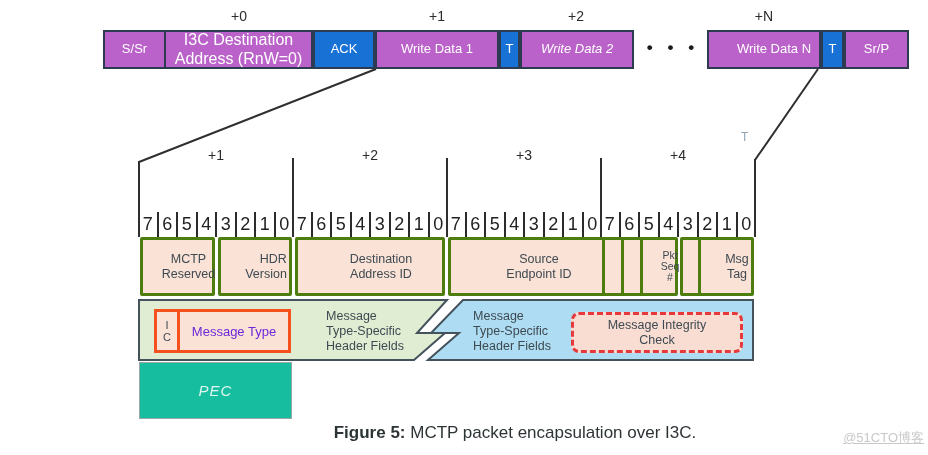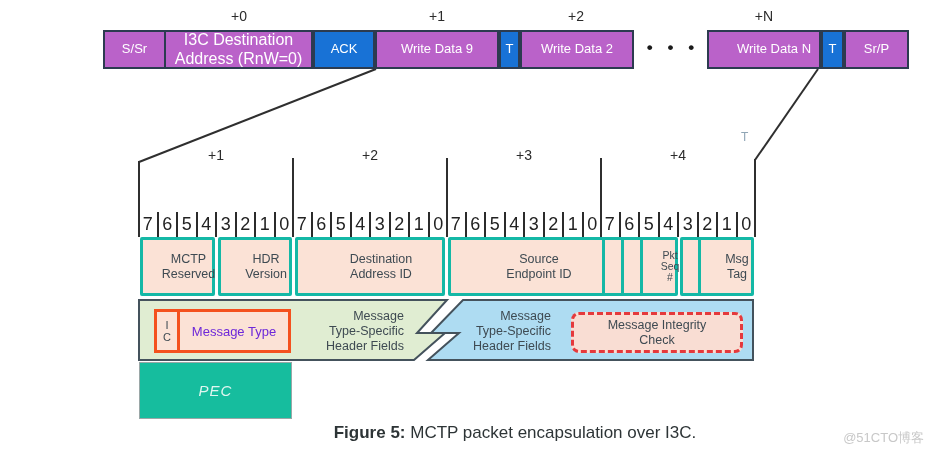--- a/index.html
+++ b/index.html
@@ -24,28 +24,28 @@
   .tmark{font-size:12px;color:#8FA5B5;top:130px;left:741px;}
   .bitrow{left:139px;top:212px;width:616px;height:25px;display:flex;}
   .bitgroup{flex:1;display:flex;}
   .bitcell{
     flex:1;text-align:center;font-size:18px;font-weight:500;color:#222222;
     line-height:25px;border-right:2px solid #2b2b2b;
   }
   .bitcell:last-child{border-right:none;}
   
   .hf{
-    box-sizing:border-box;border:3px solid #14b8a6;background:#FBE2D6;border-radius:2px;
+    box-sizing:border-box;border:3px solid #4d7c0f;background:#FBE2D6;border-radius:2px;
     color:#3E4A52;display:flex;align-items:center;justify-content:center;text-align:center;
     font-size:12.5px;line-height:1.15;top:237px;height:59px;padding-left:22px;
   }
   .hf-sm{font-size:10.5px;line-height:1.05;}
   
   .bodytext{
-    font-size:12.5px;line-height:1.2;color:#3E4A52;text-align:right;
+    font-size:12.5px;line-height:1.2;color:#3E4A52;text-align:left;
     display:flex;align-items:center;justify-content:center;
   }
   .icmt{
     box-sizing:border-box;border:3px solid #F4511E;background:#FBE2D6;
     display:flex;top:309px;height:44px;
   }
   .iccell{
     width:20px;border-right:3px solid #F4511E;display:flex;align-items:center;
     justify-content:center;font-size:11px;line-height:1.1;color:#3E4A52;text-align:center;
   }
@@ -60,21 +60,21 @@
   }
   .pec{
     background:#16BD9E;border:1px solid #9AA7A7;box-sizing:border-box;
     display:flex;align-items:center;justify-content:center;
     color:#DFF6F0;font-size:15px;font-style:italic;letter-spacing:1px;
     top:362px;left:139px;width:153px;height:57px;
   }
   
   .caption{left:100px;top:423px;width:830px;text-align:center;font-size:17px;color:#2d3436;}
   .caption b{font-weight:bold;}
-  .watermark{right:4px;top:429px;font-size:13px;color:#C8C8C8;}
+  .watermark{right:4px;top:429px;font-size:13px;color:#C8C8C8;text-decoration:underline;}
   svg.overlay{position:absolute;left:0;top:0;pointer-events:none;}
   svg .wire{stroke:#2f2f2f;stroke-width:2;fill:none;}
   svg .greenshape{fill:#E0EDD2;stroke:#44525C;stroke-width:2;}
   svg .blueshape{fill:#AEDCF2;stroke:#44525C;stroke-width:2;}
 </style>
 </head>
 <body>
 
 <div id="stage">
 
@@ -92,23 +92,23 @@
 
   <div class="abs offlabel" style="left:214px;top:8px;">+0</div>
   <div class="abs offlabel" style="left:412px;top:8px;">+1</div>
   <div class="abs offlabel" style="left:551px;top:8px;">+2</div>
   <div class="abs offlabel" style="left:739px;top:8px;">+N</div>
 
   <div class="abs tbox purple" style="left:103px;width:63px;">S/Sr</div>
   <div class="abs tbox purple ml" style="left:164px;width:149px;font-size:16px;">I3C Destination
 Address (RnW=0)</div>
   <div class="abs tbox blue" style="left:313px;width:62px;">ACK</div>
-  <div class="abs tbox purple" style="left:375px;width:124px;">Write Data 9</div>
+  <div class="abs tbox purple" style="left:375px;width:124px;">Write Data 1</div>
   <div class="abs tbox blue" style="left:499px;width:21px;">T</div>
-  <div class="abs tbox purple" style="left:520px;width:114px;">Write Data 2</div>
+  <div class="abs tbox purple" style="left:520px;width:114px;font-style:italic;">Write Data 2</div>
   <div class="abs dots" style="left:640px;top:38px;width:66px;">• • •</div>
   <div class="abs tbox purple" style="left:707px;width:114px;padding-left:20px;">Write Data N</div>
   <div class="abs tbox blue" style="left:821px;width:23px;">T</div>
   <div class="abs tbox purple" style="left:844px;width:65px;">Sr/P</div>
 
   <div class="abs exofflabel" style="left:186px;">+1</div>
   <div class="abs exofflabel" style="left:340px;">+2</div>
   <div class="abs exofflabel" style="left:494px;">+3</div>
   <div class="abs exofflabel" style="left:648px;">+4</div>
   <div class="abs tmark">T</div>
@@ -151,21 +151,21 @@
       <span class="bitcell">4</span>
       <span class="bitcell">3</span>
       <span class="bitcell">2</span>
       <span class="bitcell">1</span>
       <span class="bitcell">0</span>
     </div>
   </div>
 
   <div class="abs hf ml" style="left:140px;width:75px;">MCTP
 Reserved</div>
-  <div class="abs hf ml" style="left:218px;width:74px;">HDR
+  <div class="abs hf ml" style="left:218px;width:74px;text-align:right;">HDR
 Version</div>
   <div class="abs hf ml" style="left:295px;width:150px;">Destination
 Address ID</div>
   <div class="abs hf ml" style="left:448px;width:160px;">Source
 Endpoint ID</div>
   <div class="abs hf hf-sm ml" style="left:602px;width:18px;">S
 O
 M</div>
   <div class="abs hf hf-sm ml" style="left:621px;width:18px;">E
 O

